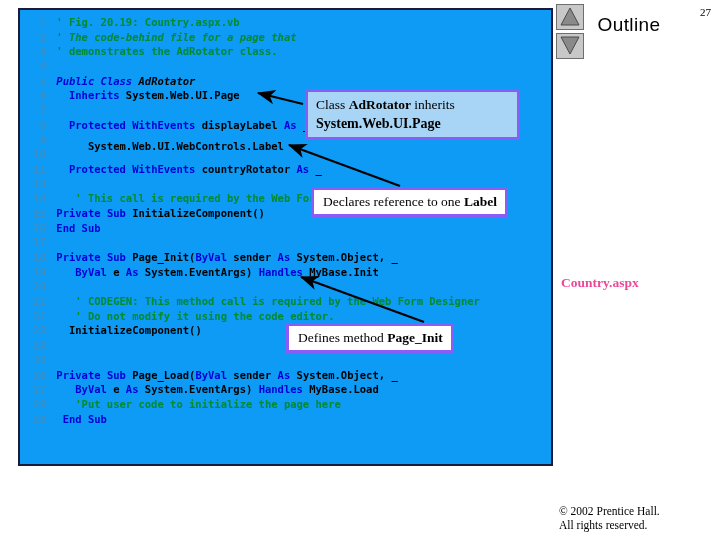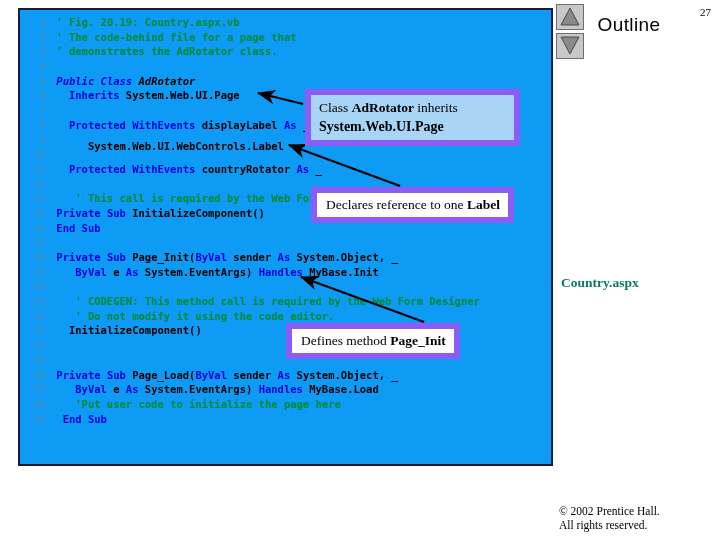--- a/index.html
+++ b/index.html
@@ -57,21 +57,21 @@
     color: #000000;
   }
   .kw  { color: #0000d8; }
   .cm  { color: #008a2e; margin-top: 43px; }
   .id  { color: #000000; }
 
   
   .callout {
     position: absolute;
     box-sizing: border-box;
-    border: 6px solid #8b5cf6;
+    border: 3px solid #8b5cf6;
     font-family: "Liberation Serif", "DejaVu Serif", serif;
     font-size: 13px;
     color: #000000;
     padding: 2px 7px 3px 7px;
     line-height: 17px;
     white-space: nowrap;
   }
   .callout b { font-weight: bold; }
   #callout-1 {
     left: 305px; top: 89px;
@@ -135,21 +135,21 @@
   #nav-down { left: 556px; top: 33px; }
   .navbtn svg { display: block; margin: 2px auto 0 auto; }
 
   
   #file-label {
     position: absolute;
     left: 561px; top: 275px;
     font-family: "Liberation Serif", "DejaVu Serif", serif;
     font-size: 13.5px;
     font-weight: bold;
-    color: #0f766e;
+    color: #ec4899;
     white-space: nowrap;
   }
 
   
   #footer {
     position: absolute;
     left: 559px; top: 504px;
     font-family: "Liberation Serif", "DejaVu Serif", serif;
     font-size: 11.5px;
     line-height: 14px;
@@ -158,21 +158,21 @@
   }
 </style>
 </head>
 <body>
 
 <div id="page">
 
   <div id="code-panel">
     <div class="code-lines" id="code-lines">
         <div class="code-line"><span class="ln">1</span><span class="src" style="padding-left: 6.32px;"><span class="cm">' Fig. 20.19: Country.aspx.vb</span></span></div>
-        <div class="code-line"><span class="ln">2</span><span class="src" style="padding-left: 6.32px;"><span class="cm">' The code-behind file for a page that</span></span></div>
+        <div class="code-line"><span class="ln">2</span><span class="src" style="padding-left: 6.32px; font-style: italic;"><span class="cm">' The code-behind file for a page that</span></span></div>
         <div class="code-line"><span class="ln">3</span><span class="src" style="padding-left: 6.32px;"><span class="cm">' demonstrates the AdRotator class.</span></span></div>
         <div class="code-line"><span class="ln">4</span><span class="src" style="padding-left: 0px;"></span></div>
         <div class="code-line"><span class="ln">5</span><span class="src" style="padding-left: 6.32px; font-style: italic;"><span class="kw">Public Class </span><span class="id">AdRotator</span></span></div>
         <div class="code-line"><span class="ln">6</span><span class="src" style="padding-left: 18.96px;"><span class="kw">Inherits </span><span class="id">System.Web.UI.Page</span></span></div>
         <div class="code-line"><span class="ln">7</span><span class="src" style="padding-left: 0px;"></span></div>
         <div class="code-line"><span class="ln">8</span><span class="src" style="padding-left: 18.96px;"><span class="kw">Protected WithEvents </span><span class="id">displayLabel </span><span class="kw">As </span><span class="id">_</span></span></div>
         <div class="code-line"><span class="ln">9</span><span class="src" style="padding-left: 37.92px; margin-top: 6px;"><span class="id">System.Web.UI.WebControls.Label</span></span></div>
         <div class="code-line"><span class="ln">10</span><span class="src" style="padding-left: 0px;"></span></div>
         <div class="code-line"><span class="ln">11</span><span class="src" style="padding-left: 18.96px;"><span class="kw">Protected WithEvents </span><span class="id">countryRotator </span><span class="kw">As </span><span class="id">_</span></span></div>
         <div class="code-line"><span class="ln">13</span><span class="src" style="padding-left: 0px;"></span></div>
@@ -180,21 +180,21 @@
         <div class="code-line"><span class="ln">15</span><span class="src" style="padding-left: 6.32px;"><span class="kw">Private Sub </span><span class="id">InitializeComponent()</span></span></div>
         <div class="code-line"><span class="ln">16</span><span class="src" style="padding-left: 6.32px;"><span class="kw">End Sub</span></span></div>
         <div class="code-line"><span class="ln">17</span><span class="src" style="padding-left: 0px;"></span></div>
         <div class="code-line"><span class="ln">18</span><span class="src" style="padding-left: 6.32px;"><span class="kw">Private Sub </span><span class="id">Page_Init(</span><span class="kw">ByVal </span><span class="id">sender </span><span class="kw">As </span><span class="id">System.Object, _</span></span></div>
         <div class="code-line"><span class="ln">19</span><span class="src" style="padding-left: 25.28px;"><span class="kw">ByVal </span><span class="id">e </span><span class="kw">As </span><span class="id">System.EventArgs) </span><span class="kw">Handles </span><span class="id">MyBase.Init</span></span></div>
         <div class="code-line"><span class="ln">20</span><span class="src" style="padding-left: 0px;"></span></div>
         <div class="code-line"><span class="ln">21</span><span class="src" style="padding-left: 25.28px;"><span class="cm">' CODEGEN: This method call is required by the Web Form Designer</span></span></div>
         <div class="code-line"><span class="ln">31</span><span class="src" style="padding-left: 25.28px;"><span class="cm">' Do not modify it using the code editor.</span></span></div>
         <div class="code-line"><span class="ln">23</span><span class="src" style="padding-left: 18.96px;"><span class="id">InitializeComponent()</span></span></div>
         <div class="code-line"><span class="ln">24</span></div>
-        <div class="code-line"><span class="ln">25</span><span class="src" style="padding-left: 0px;"></span></div>
+        <div class="code-line"><span class="ln">34</span><span class="src" style="padding-left: 0px;"></span></div>
         <div class="code-line"><span class="ln">26</span><span class="src" style="padding-left: 6.32px;"><span class="kw">Private Sub </span><span class="id">Page_Load(</span><span class="kw">ByVal </span><span class="id">sender </span><span class="kw">As </span><span class="id">System.Object, _</span></span></div>
         <div class="code-line"><span class="ln">27</span><span class="src" style="padding-left: 25.28px;"><span class="kw">ByVal </span><span class="id">e </span><span class="kw">As </span><span class="id">System.EventArgs) </span><span class="kw">Handles </span><span class="id">MyBase.Load</span></span></div>
         <div class="code-line"><span class="ln">28</span><span class="src" style="padding-left: 25.28px;"><span class="cm">'Put user code to initialize the page here</span></span></div>
         <div class="code-line"><span class="ln">29</span><span class="src" style="padding-left: 12.64px;"><span class="kw">End Sub</span></span></div>
       </div>
   </div>
 
   <svg class="arrow-svg" viewBox="0 0 720 540">
     <defs>
       <marker id="ahead" markerWidth="9" markerHeight="9" refX="7.5" refY="3.2" orient="auto" markerUnits="strokeWidth">

